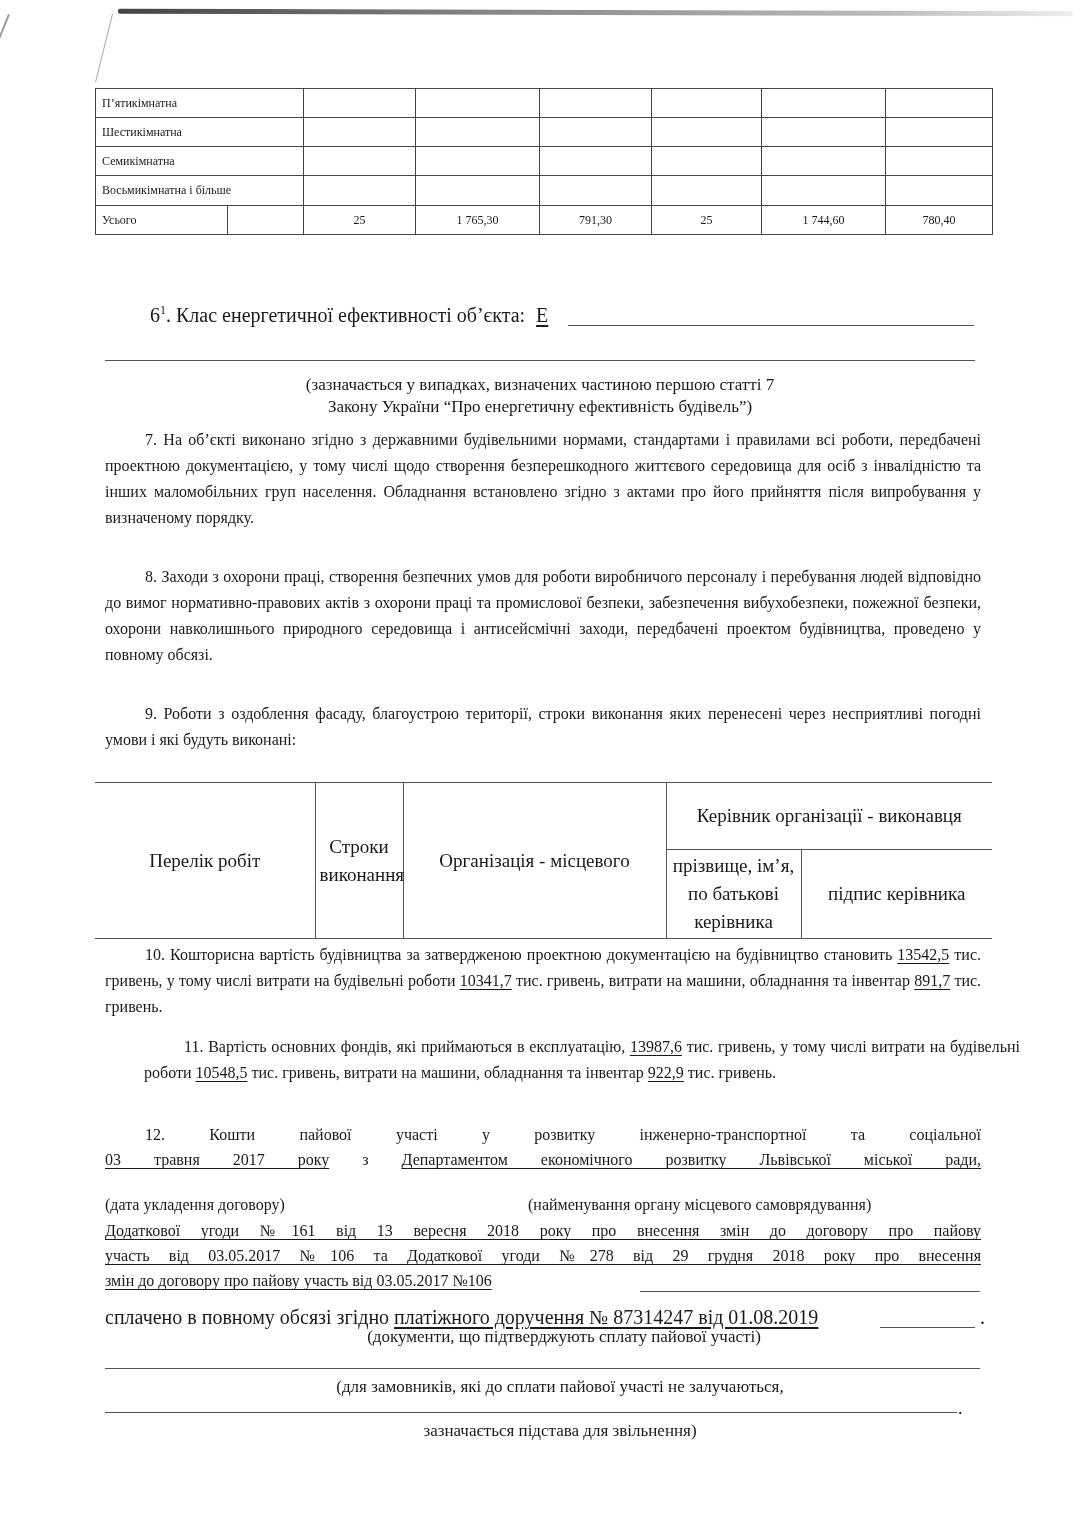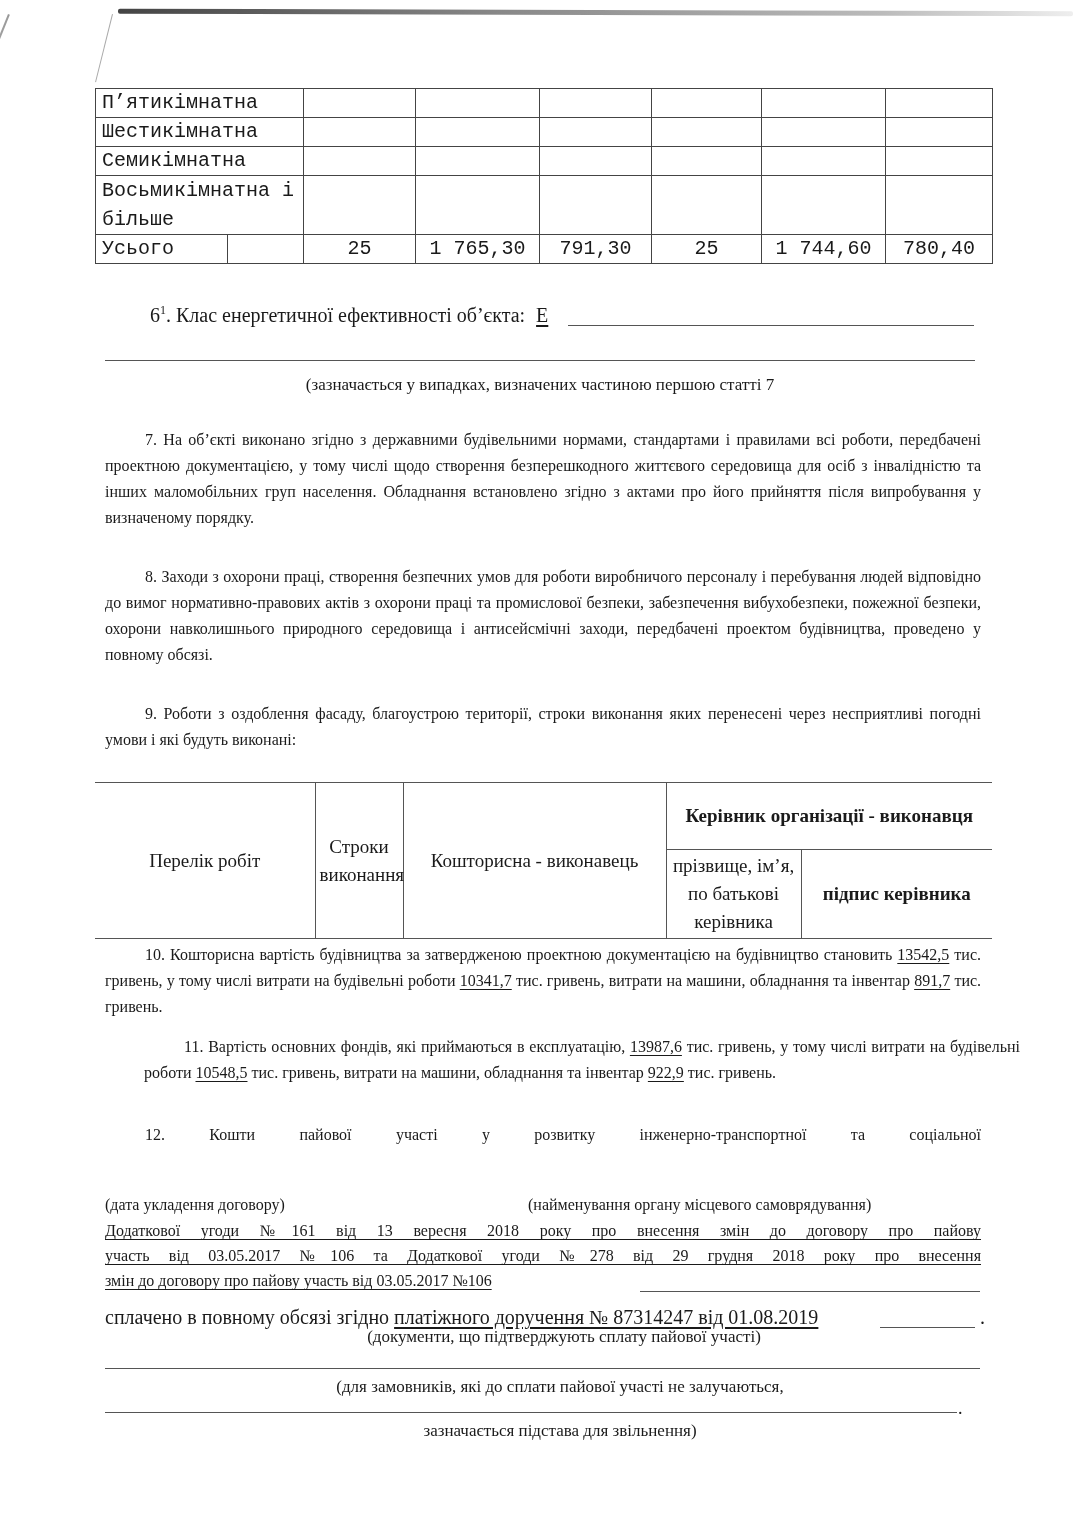--- a/index.html
+++ b/index.html
@@ -19,21 +19,21 @@
   }
   .scan-edge-left2 {
     position: absolute; left: 112px; top: 14px; width: 1px; height: 70px;
     background: #aaa; transform-origin: top left; transform: rotate(14deg);
   }
   .abs { position: absolute; }
 
   
   table.rooms {
     position: absolute; left: 95px; top: 88px; width: 897px; border-collapse: collapse;
-    font-size: 20px; table-layout: fixed; font-family: Liberation Mono, monospace;
+    font-size: 12px; table-layout: fixed;
   }
   table.rooms td {
     border: 1px solid #444; padding: 0 6px; height: 28px; line-height: 28px; vertical-align: middle;
   }
   table.rooms td.num { text-align: center; }
   table.rooms td.tall { line-height: 29px; }
 
   .p { position: absolute; left: 105px; width: 876px; font-size: 16px; line-height: 26px; text-align: justify; }
   .p .ind { display: inline-block; width: 40px; }
   .u { text-decoration: underline; text-underline-offset: 3px; }
@@ -41,21 +41,21 @@
   .hr { position: absolute; height: 1px; background: #555; }
 
   
   table.works {
     position: absolute; left: 95px; top: 782px; width: 897px; border-collapse: collapse;
     font-size: 19px; text-align: center; table-layout: fixed;
   }
   table.works td { border: 1px solid #555; padding: 2px 4px; line-height: 28px; vertical-align: middle; }
   table.works tr:first-child td { border-top: 1px solid #555; }
   table.works .nl { border-left: none; }
-  table.works .nr { border-right: none; font-weight: bold; }
+  table.works .nr { border-right: none; }
   .just-line { display: block; text-align: justify; text-align-last: justify; }
 </style>
 </head>
 <body>
 
 <div class="scan-edge-top"></div>
 <div class="scan-edge-left"></div>
 <div class="scan-edge-left2"></div>
 
 <table class="rooms">
@@ -120,20 +120,21 @@
   </table>
 
 <div class="abs" style="left:150px; top:303px; font-size:20px;">
   <span>6</span><sup style="font-size:12px;">1</sup><span>. Клас енергетичної ефективності об’єкта:</span>
   <span class="u" style="display:inline-block; margin-left:6px;">Е</span>
 </div>
 <div class="hr" style="left:568px; top:325px; width:406px;"></div>
 <div class="hr" style="left:105px; top:360px; width:870px;"></div>
 <div class="abs small" style="left:200px; top:374px; width:680px;">
   <div>(зазначається у випадках, визначених частиною першою статті 7</div>
+  <div>Закону України “Про енергетичну ефективність будівель”)</div>
 </div>
 
 <div class="p" style="top:427px;">
   <span class="ind"></span><span>7. На об’єкті виконано згідно з державними будівельними нормами, стандартами і правилами всі роботи, передбачені проектною документацією, у тому числі щодо створення безперешкодного життєвого середовища для осіб з інвалідністю та інших маломобільних груп населення. Обладнання встановлено згідно з актами про його прийняття після випробування у визначеному порядку.</span>
 </div>
 
 <div class="p" style="top:564px;">
   <span class="ind"></span><span>8. Заходи з охорони праці, створення безпечних умов для роботи виробничого персоналу і перебування людей відповідно до вимог нормативно-правових актів з охорони праці та промислової безпеки, забезпечення вибухобезпеки, пожежної безпеки, охорони навколишнього природного середовища і антисейсмічні заходи, передбачені проектом будівництва, проведено у повному обсязі.</span>
 </div>
 
@@ -148,21 +149,21 @@
       <col style="width:115px">
       <col style="width:148px">
       <col style="width:135px">
       <col style="width:143px">
       <col style="width:48px">
   </colgroup>
   <tbody>
       <tr>
     <td rowspan="2" class="nl">Перелік робіт</td>
     <td colspan="1" rowspan="2" style="width:150px">Строки виконання</td>
-    <td colspan="2" rowspan="2">Кошторисна - виконавець</td>
+    <td colspan="2" rowspan="2">Організація - місцевого</td>
     <td colspan="3" class="nr" style="height:62px;">Керівник організації - виконавця</td>
   </tr>
   <tr>
     <td style="height:84px;">прізвище, ім’я, по батькові керівника</td>
     <td colspan="2" class="nr">підпис керівника</td>
   </tr>
 </tbody>
   </table>
 
 <div class="p" style="top:942px;">
@@ -180,20 +181,21 @@
   <span class="u">13987,6</span>
   <span>тис. гривень, у тому числі витрати на будівельні роботи</span>
   <span class="u">10548,5</span>
   <span>тис. гривень, витрати на машини, обладнання та інвентар</span>
   <span class="u">922,9</span>
   <span>тис. гривень.</span>
 </div>
 
 <div class="p" style="top:1122px; line-height:25px;">
   <span class="just-line"><span class="ind"></span><span>12. Кошти пайової участі у розвитку інженерно-транспортної та соціальної</span></span>
+  <span class="just-line"><span class="u">03 травня 2017 року</span> <span>з</span> <span class="u">Департаментом економічного розвитку Львівської міської ради,</span></span>
 </div>
 <div class="abs" style="left:105px; top:1196px; font-size:16px;">(дата укладення договору)</div>
 <div class="abs" style="left:480px; top:1196px; font-size:16px;margin-left:48px;">(найменування органу місцевого самоврядування)</div>
 
 <div class="p" style="top:1218px; line-height:25px;">
   <span class="just-line u">Додаткової угоди №161 від 13 вересня 2018 року про внесення змін до договору про пайову</span>
   <span class="just-line u">участь від 03.05.2017 №106 та Додаткової угоди №278 від 29 грудня 2018 року про внесення</span>
   <span class="u">змін до договору про пайову участь від 03.05.2017 №106</span>
 </div>
 <div class="hr" style="left:640px; top:1291px; width:340px;"></div>

